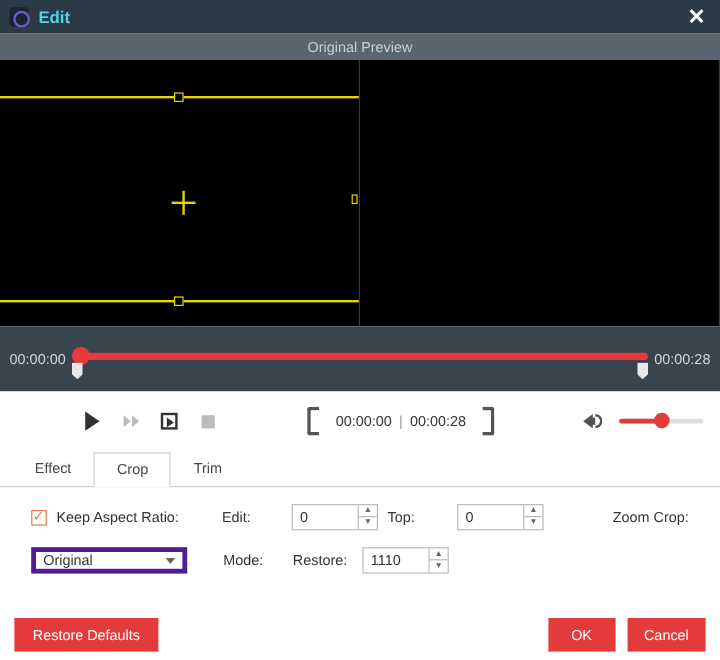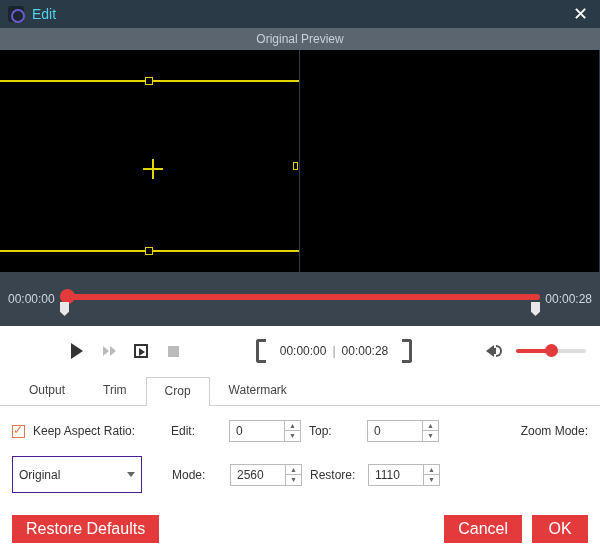--- a/index.html
+++ b/index.html
@@ -1,17 +1,17 @@
 <!DOCTYPE html>
 <html><head>
 <meta charset="utf-8">
 <style>
 *{box-sizing:border-box;margin:0;padding:0;font-family:"Segoe UI",Arial,sans-serif}
 body{background:#fff;width:600px;height:550px;overflow:hidden}
-.titlebar{height:28px;background:#2b3a47;display:flex;align-items:center;padding:0 8px;color:#52d1e8;font-size:14px;font-weight:normal}
+.titlebar{height:28px;background:#2b3a47;display:flex;align-items:center;padding:0 8px;color:#52d1e8;font-size:14px;font-weight:bold}
 .titlebar .logo{width:16px;height:16px;background:#1a2530;border-radius:3px;margin-right:8px;position:relative}
 .titlebar .logo::after{content:"";position:absolute;top:3px;left:3px;width:10px;height:10px;border:2px solid #6a5acd;border-radius:50%}
 .titlebar .spacer{flex:1}
 .titlebar .close{color:#fff;font-size:18px;cursor:pointer;padding:0 4px}
 .preview-hdr{display:flex;height:22px;background:#be185d;color:#c8d0d8;font-size:12px}
 .preview-hdr>div{flex:1;text-align:center;line-height:22px}
 .preview-hdr>div:first-child{background:#5a6570}
 .preview-area{display:flex;height:222px;background:#000}
 .preview-area>div{flex:1;position:relative;border-right:1px solid #2b3a47}
 .crop-box{position:absolute;border:1px solid #e6d400}
@@ -49,34 +49,34 @@
 .vol-icon{display:flex;align-items:center;gap:2px}
 .vol-spk{width:0;height:0;border-right:8px solid #555;border-top:6px solid transparent;border-bottom:6px solid transparent;position:relative}
 .vol-spk::before{content:"";position:absolute;left:6px;top:-3px;width:4px;height:6px;background:#555}
 .vol-wave{width:6px;height:12px;border:2px solid #555;border-left:none;border-radius:0 10px 10px 0}
 .vol-slider{width:70px;height:4px;background:#ddd;position:relative;border-radius:2px}
 .vol-fill{height:100%;width:45%;background:#e33b3b;border-radius:2px}
 .vol-thumb{position:absolute;left:42%;top:-5px;width:13px;height:13px;background:#e33b3b;border-radius:50%}
 .tabs{height:30px;display:flex;border-bottom:1px solid #d0d0d0;padding-left:10px}
 .tab{padding:6px 18px;font-size:12px;color:#444;cursor:pointer;border:1px solid transparent;border-bottom:none}
 .tab.active{border-color:#d0d0d0;background:#fff;position:relative;top:1px}
-.panel{padding:14px 12px 10px;font-size:12px;color:#333}
+.panel{padding:14px 26px 10px;font-size:12px;color:#333}
 .row{display:flex;align-items:center;margin-bottom:14px;gap:8px}
 .chk{width:13px;height:13px;border:1px solid #e07a4a;position:relative;flex-shrink:0}
 .chk::after{content:"✓";position:absolute;top:-3px;left:0;color:#e07a4a;font-size:12px}
 .lbl{min-width:50px}
 .num-input{display:flex;align-items:center;border:1px solid #bbb;height:22px;width:72px;background:#fff}
 .num-input span{flex:1;padding:0 6px;font-size:12px}
 .spin{width:16px;display:flex;flex-direction:column;border-left:1px solid #bbb}
 .spin div{height:10px;text-align:center;font-size:7px;line-height:10px;color:#666}
 .spin div:first-child{border-bottom:1px solid #bbb}
-.select{display:flex;align-items:center;border:1px solid #4c1d95;height:37px;width:130px;background:#fff;padding:0 6px;justify-content:space-between}
+.select{display:flex;align-items:center;border:4px solid #4c1d95;height:22px;width:130px;background:#fff;padding:0 6px;justify-content:space-between}
 .select .arrow{width:0;height:0;border-left:4px solid transparent;border-right:4px solid transparent;border-top:5px solid #666}
 .footer{position:absolute;bottom:0;left:0;right:0;height:42px;display:flex;align-items:center;padding:0 12px;gap:10px}
-.btn{height:26px;padding:14px 14px;background:#e33b3b;color:#fff;font-size:16px;border:none;cursor:pointer;display:flex;align-items:center;justify-content:center;min-width:56px}
+.btn{height:26px;padding:14px 14px;background:#e33b3b;color:#fff;font-size:12px;border:none;cursor:pointer;display:flex;align-items:center;justify-content:center;min-width:56px}
 .footer .spacer{flex:1}
 </style>
 </head>
 <body>
 
 <div class="titlebar">
   <div class="logo"></div>
   <span>Edit</span>
   <div class="spacer"></div>
   <span class="close">✕</span>
@@ -138,24 +138,23 @@
       <div class="vol-spk"></div>
       <div class="vol-wave"></div>
     </div>
   <div class="vol-slider">
     <div class="vol-fill"></div>
     <div class="vol-thumb"></div>
   </div>
 </div>
 
 <div class="tabs">
-  <div class="tab">Output</div>
+  <div class="tab">Effect</div>
+  <div class="tab active">Crop</div>
   <div class="tab">Trim</div>
-  <div class="tab active">Crop</div>
-  <div class="tab">Watermark</div>
 </div>
 
 <div class="panel">
   <div class="row">
     <div class="chk"></div>
     <span style="min-width:130px">Keep Aspect Ratio:</span>
     <span class="lbl">Edit:</span>
     <div class="num-input">
         <span>0</span>
         <div class="spin">
@@ -165,46 +164,39 @@
       </div>
     <span class="lbl">Top:</span>
     <div class="num-input">
         <span>0</span>
         <div class="spin">
           <div>▲</div>
           <div>▼</div>
         </div>
       </div>
     <div style="flex:1"></div>
-    <span>Zoom Mode:</span>
+    <span>Zoom Crop:</span>
   </div>
   <div class="row">
     <div class="select">
         <span>Original</span>
         <div class="arrow"></div>
       </div>
     <div style="width:14px"></div>
     <span class="lbl">Mode:</span>
-    <div class="num-input">
-        <span>2560</span>
-        <div class="spin">
-          <div>▲</div>
-          <div>▼</div>
-        </div>
-      </div>
     <span class="lbl">Restore:</span>
     <div class="num-input">
         <span>1110</span>
         <div class="spin">
           <div>▲</div>
           <div>▼</div>
         </div>
       </div>
     <div style="flex:1"></div>
   </div>
 </div>
 
 <div class="footer">
   <button class="btn" style="min-width:120px">Restore Defaults</button>
   <div class="spacer"></div>
+  <button class="btn">OK</button>
   <button class="btn">Cancel</button>
-  <button class="btn">OK</button>
 </div>
 
 </body></html>

